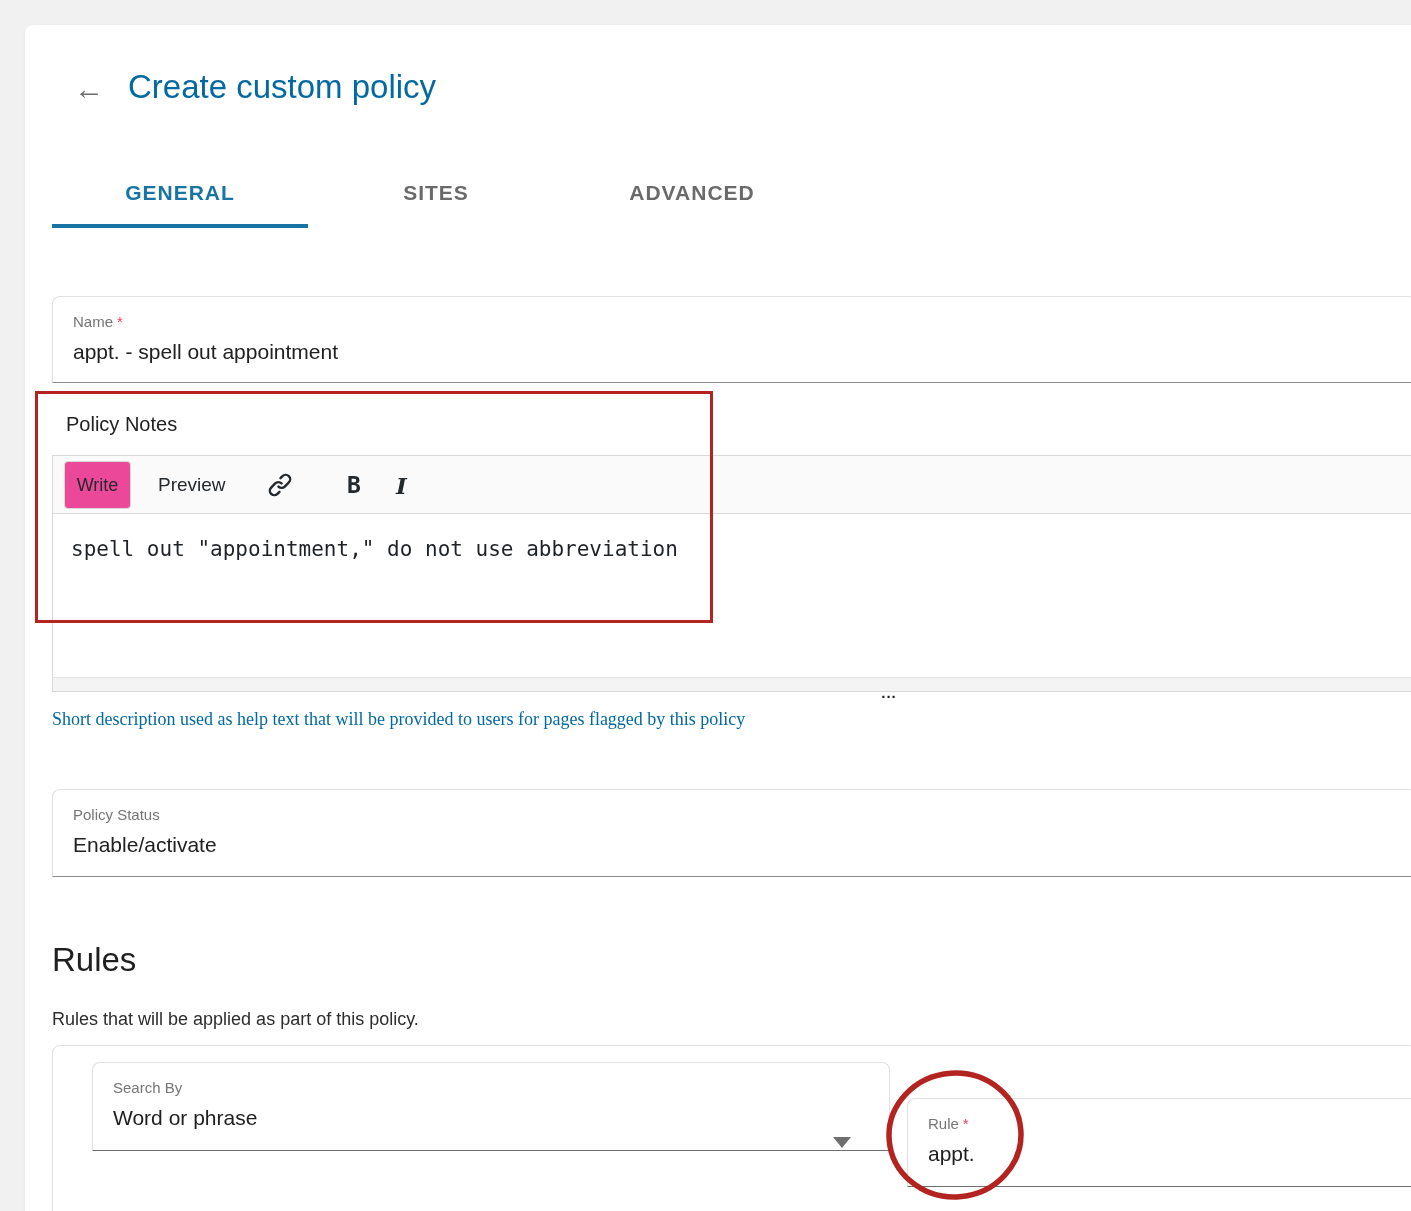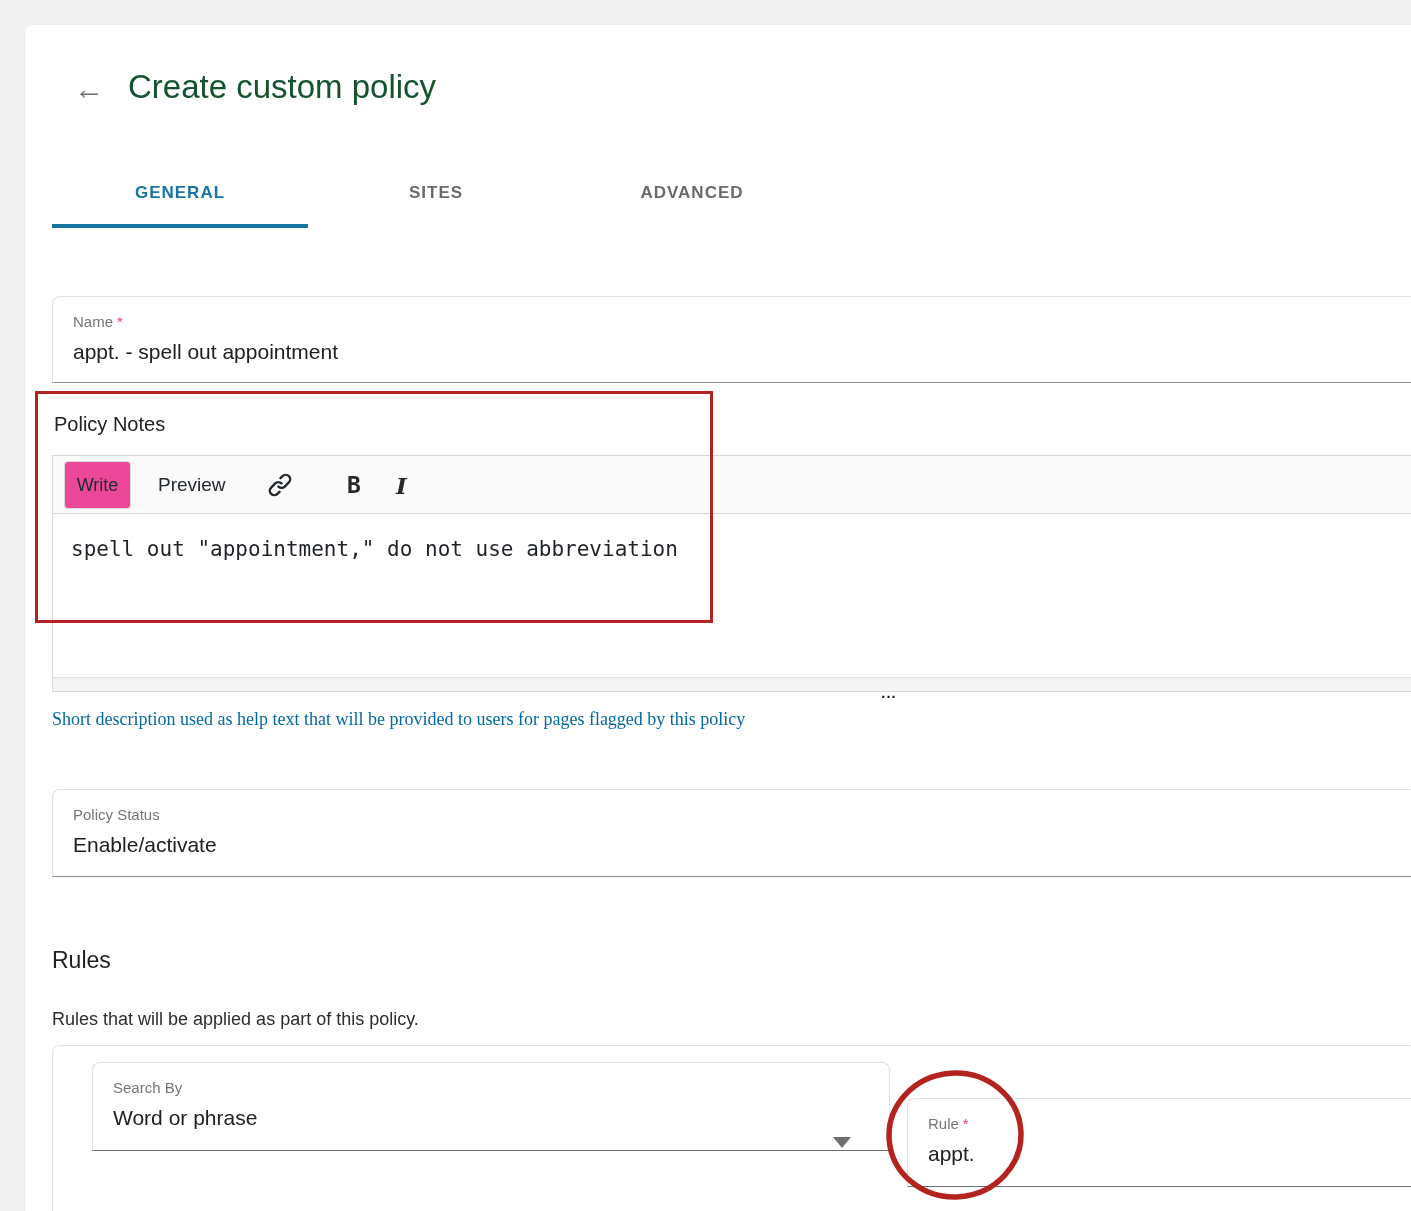--- a/index.html
+++ b/index.html
@@ -17,41 +17,41 @@
     position:absolute;left:25px;top:25px;width:1390px;height:1190px;
     background:#ffffff;border-radius:8px 0 0 0;
     box-shadow:0 1px 3px rgba(0,0,0,0.06);
   }
   .abs{position:absolute;}
   
   .back-btn{
     left:70px;top:70px;width:38px;height:38px;display:flex;align-items:center;justify-content:center;
     font-size:30px;color:#6e6e6e;cursor:pointer;user-select:none;
   }
-  .page-title{left:128px;top:66px;font-size:33px;line-height:42px;color:#14532d;white-space:nowrap;}
+  .page-title{left:128px;top:66px;font-size:33px;line-height:42px;color:#0369a1;white-space:nowrap;}
   
   .tabs{left:52px;top:162px;width:768px;height:66px;display:flex;}
   .tab{
     width:256px;height:66px;display:flex;align-items:center;justify-content:center;
-    font-size:17px;font-weight:700;letter-spacing:1px;color:#6a6a6a;cursor:pointer;
+    font-size:21px;font-weight:700;letter-spacing:1px;color:#6a6a6a;cursor:pointer;
     border-bottom:4px solid transparent;
   }
   .tab.active{color:var(--accent);border-bottom-color:var(--accent);}
   
   .mat-field{
     background:#fff;border:1px solid #e0e0e0;border-bottom:1px solid #8c8c8c;
     border-radius:8px 8px 0 0;padding:15px 0 0 20px;cursor:text;
   }
   .mat-label{font-size:15px;line-height:20px;color:#757575;white-space:nowrap;}
   .mat-label .req{color:var(--required);margin-left:4px;font-size:15px;}
   .mat-value{font-size:21px;line-height:26px;color:#212121;margin-top:7px;white-space:nowrap;}
   .field-name{left:52px;top:296px;width:1365px;height:87px;}
   .field-status{left:52px;top:789px;width:1365px;height:88px;}
   
-  .notes-label{left:54px;top:410px;font-size:20px;line-height:28px;color:#222;}
+  .notes-label{left:66px;top:410px;font-size:20px;line-height:28px;color:#222;}
   .editor{left:52px;top:455px;width:1365px;height:237px;border:1px solid #d8d8d8;background:#fff;}
   .editor-toolbar{position:relative;height:58px;background:#fafafa;border-bottom:1px solid #d8d8d8;}
   .write-btn{
     position:absolute;left:11px;top:5px;height:48px;min-width:67px;
     display:flex;align-items:center;justify-content:center;
     background:#ec4899;border:1px solid #d8d8d8;border-radius:4px;
     font-size:18px;color:#24292e;cursor:pointer;
   }
   .preview-btn{
     position:absolute;left:103px;top:0;height:58px;padding:0 2px;
@@ -64,21 +64,21 @@
   .editor-content{
     height:163px;padding:21px 18px 0 18px;background:#fff;
     font-family:"DejaVu Sans Mono",monospace;font-size:21px;line-height:28px;color:#1f2328;
     white-space:pre;overflow:hidden;cursor:text;
   }
   .editor-footer{height:14px;background:#f4f4f4;border-top:1px solid #e3e3e3;}
   .resize-dots{left:872px;top:686px;width:34px;text-align:center;font-size:15px;font-weight:700;
     letter-spacing:1px;color:#1f1f1f;line-height:14px;cursor:ns-resize;}
   .help-text{left:52px;top:707px;font-size:18px;line-height:24px;color:#0369a1;white-space:nowrap;font-family:Liberation Serif, serif;}
   
-  .rules-heading{left:52px;top:938px;font-size:23px;line-height:44px;color:#1f1f1f;}
+  .rules-heading{left:52px;top:938px;font-size:33px;line-height:44px;color:#1f1f1f;}
   .rules-desc{left:52px;top:1007px;font-size:18px;line-height:24px;color:#2d2d2d;white-space:nowrap;}
   .rules-card{left:52px;top:1045px;width:1365px;height:220px;background:#fff;
     border:1px solid #e0e0e0;border-radius:8px;}
   .select-field{left:80px;top:1062px;width:798px;height:89px;border-bottom-color:#6f6f6f;cursor:pointer;margin-left:12px;}
   .rule-field{left:907px;top:1098px;width:520px;height:89px;border-bottom-color:#6f6f6f;}
   .chevron{
     position:absolute;left:833px;top:1137px;width:0;height:0;
     border-left:9px solid transparent;border-right:9px solid transparent;
     border-top:11px solid #6f6f6f;pointer-events:none;
   }

